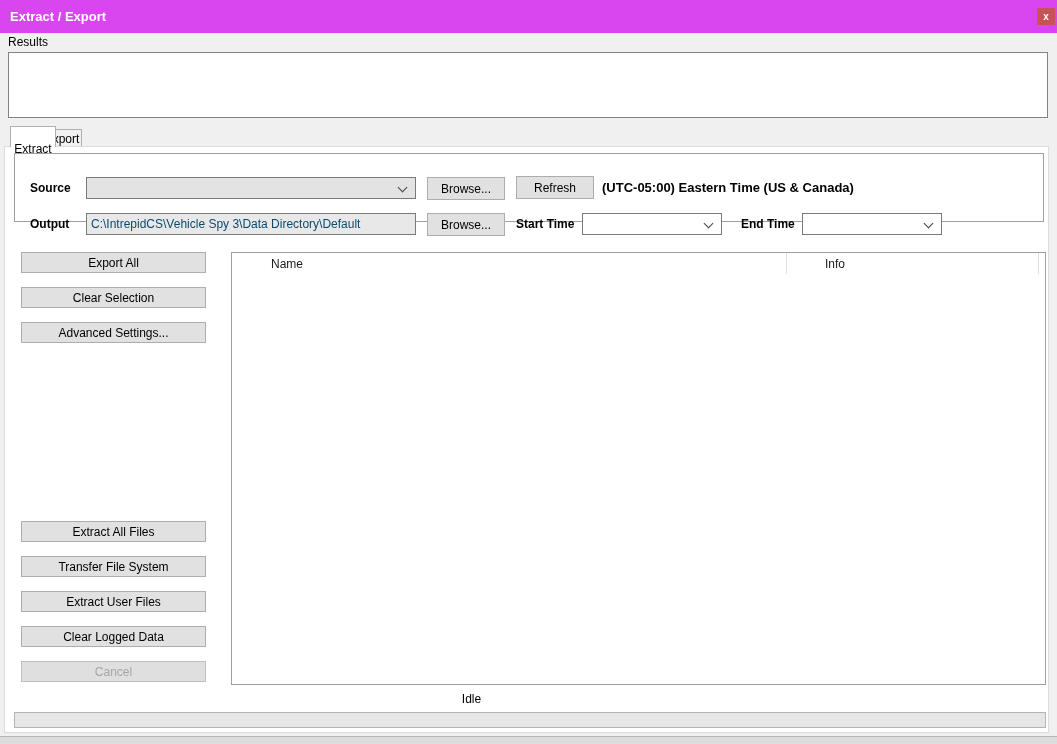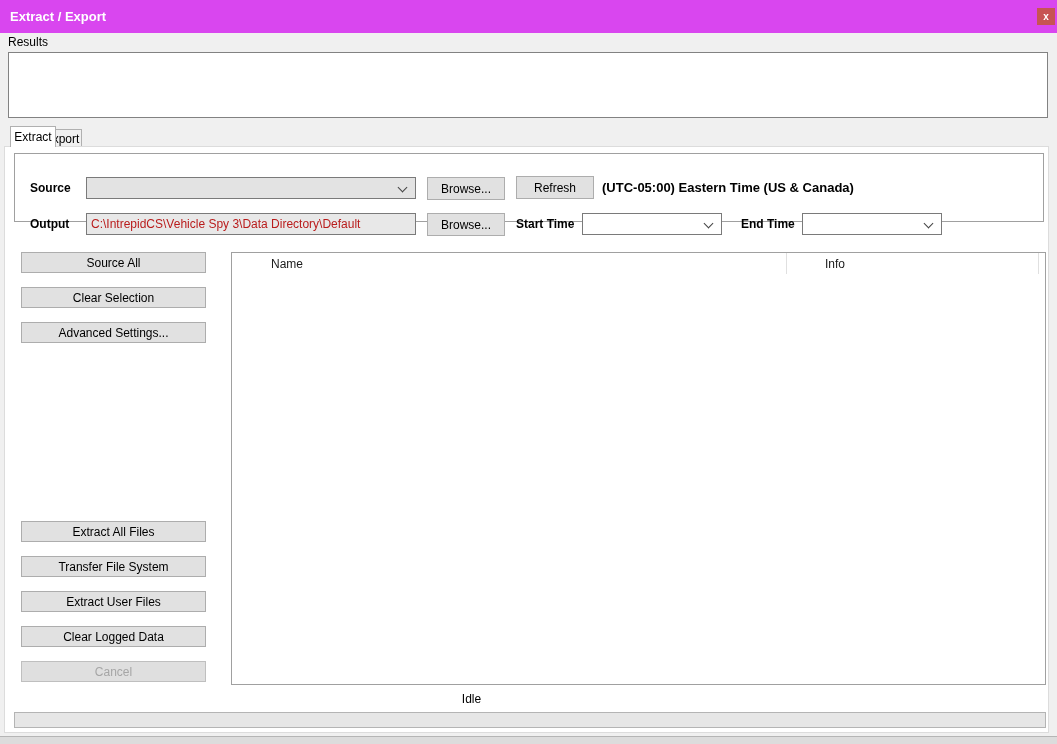--- a/index.html
+++ b/index.html
@@ -30,21 +30,21 @@
   
   .results-label { position:absolute; left:8px; top:35px; }
   .results-box {
     position:absolute; left:8px; top:52px; width:1040px; height:66px;
     background:#fff; border:1px solid #828282; resize:none; outline:none;
     font-family:"Liberation Sans", sans-serif; font-size:12px;
   }
   
   .tab {
     position:absolute; border:1px solid #b0b0b0; border-bottom:none;
-    text-align:center; padding-top:3px;
+    text-align:center; padding-top:15px;
   }
   .tab.active {
     left:10px; top:126px; width:46px; height:21px; background:#fff; z-index:3;
   }
   .tab.inactive {
     left:42px; top:129px; width:40px; height:17px; background:#f0f0f0; z-index:1;
     padding-top:2px;
   }
   .tabpage {
     position:absolute; left:4px; top:146px; width:1045px; height:587px;
@@ -66,21 +66,21 @@
     transform:rotate(45deg);
   }
   .btn {
     position:absolute; background:#e1e1e1; border:1px solid #adadad;
     font-family:"Liberation Sans", sans-serif; font-size:12px; color:#000;
     text-align:center; cursor:default;
   }
   .btn.disabled { color:#a6a6a6; border-color:#bfbfbf; background:#dfdfdf; }
   .txtbox {
     position:absolute; height:22px; border:1px solid #7a7a7a; background:#e8e8e8;
-    font-family:"Liberation Sans", sans-serif; font-size:12px; color:#b91c1c;
+    font-family:"Liberation Sans", sans-serif; font-size:12px; color:#0c4a6e;
     padding:0 4px; outline:none;
   }
   
   .side-btn { left:16px; width:185px; height:21px; padding-top:3px; }
   
   .filelist {
     position:absolute; left:226px; top:105px; width:815px; height:433px;
     background:#fff; border:1px solid #a0a0a0;
   }
   .filelist .hdr-cell { position:absolute; top:4px; color:#1a1a1a;margin-left:32px; }
@@ -142,21 +142,21 @@
       <span class="chev"></span>
     </div>
     <span class="lbl" style="left:726px; top:63px;">End Time</span>
     <div class="combo white" style="left:787px; top:59px; width:140px;">
       <span></span>
       <span class="chev"></span>
     </div>
   </div>
 
   <div class="btn side-btn" style="top:105px;">
-    <span>Source All</span>
+    <span>Export All</span>
   </div>
   <div class="btn side-btn" style="top:140px;">
     <span>Clear Selection</span>
   </div>
   <div class="btn side-btn" style="top:175px;">
     <span>Advanced Settings...</span>
   </div>
 
   <div class="btn side-btn" style="top:374px;">
     <span>Extract All Files</span>

